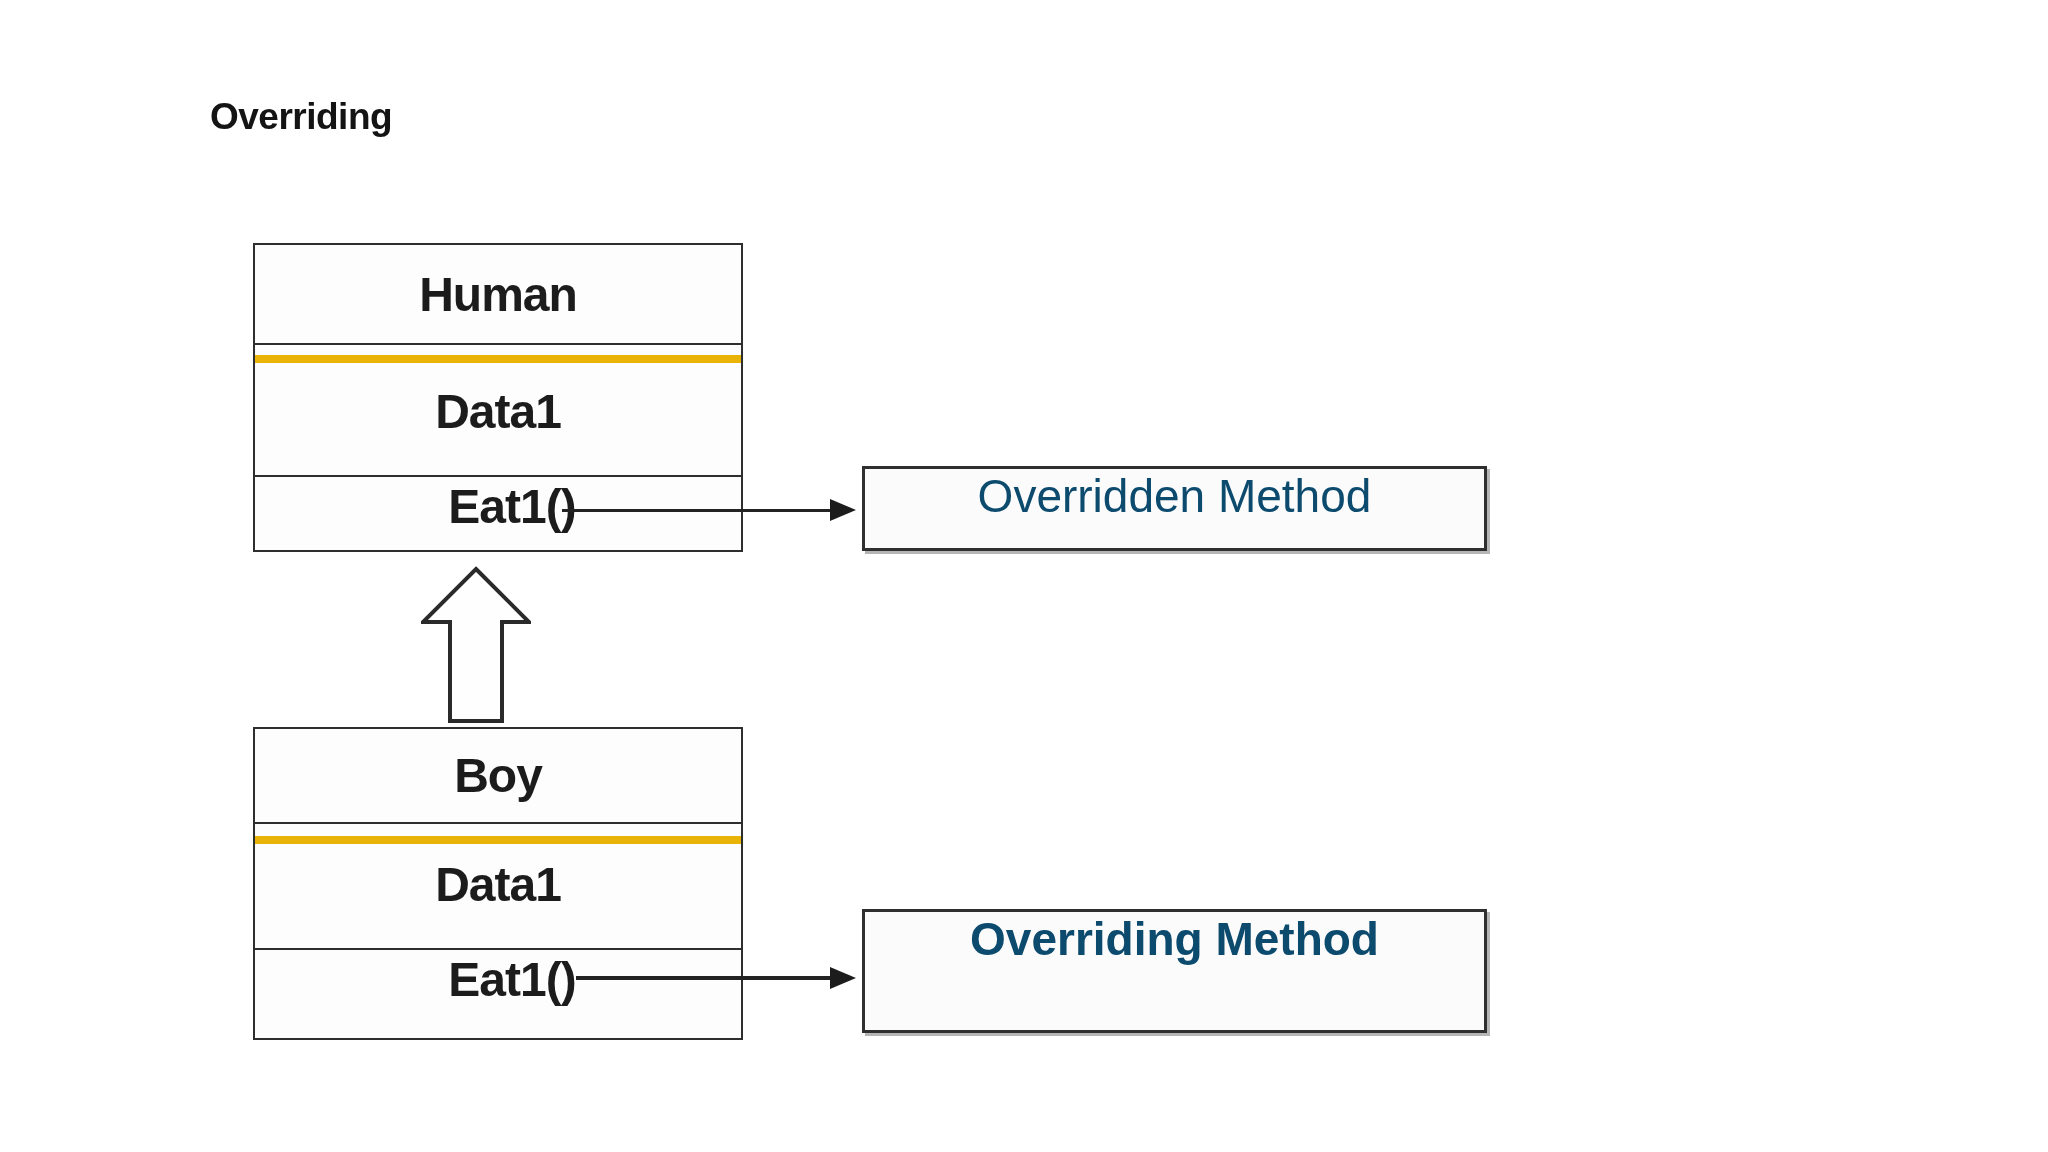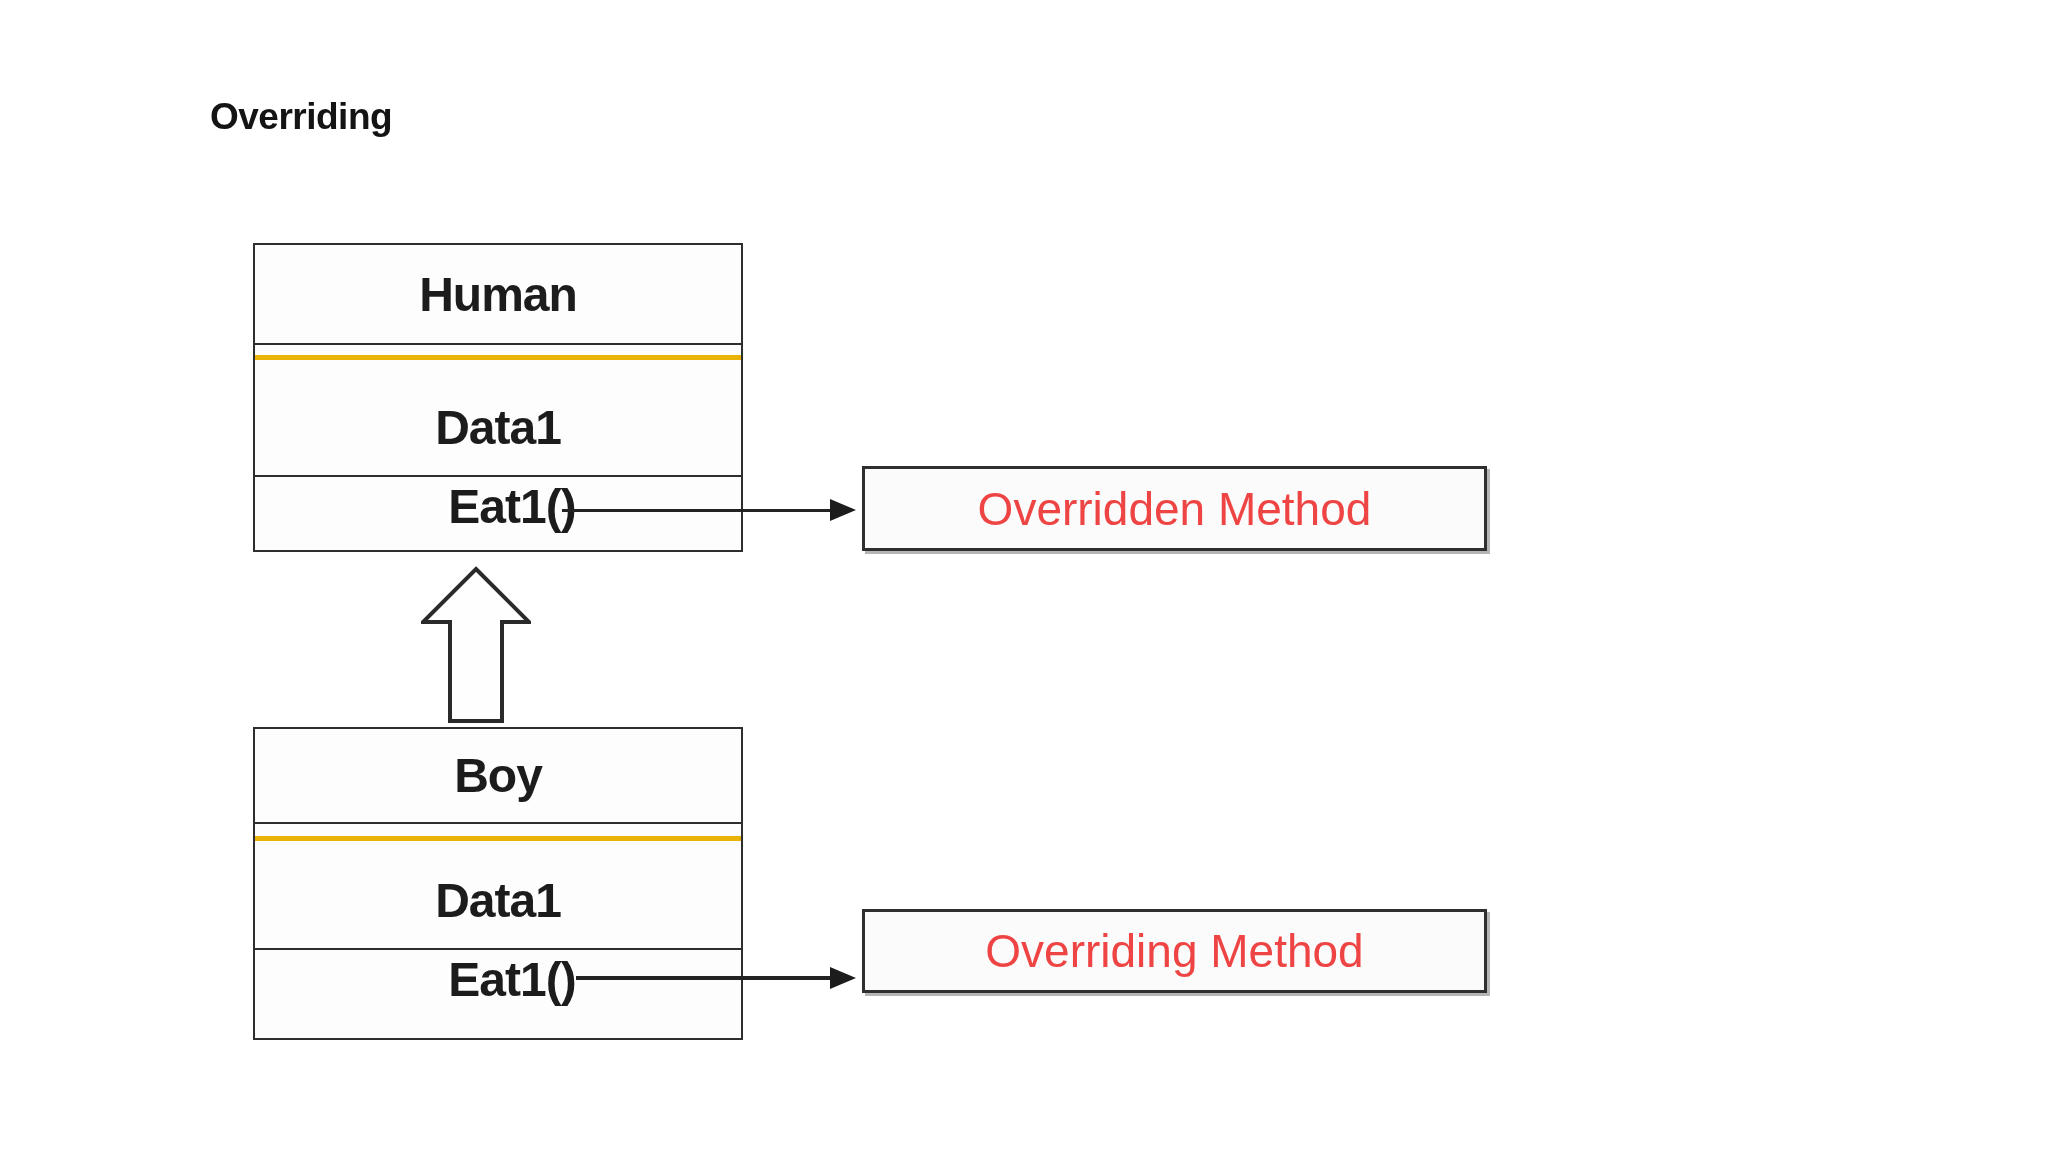--- a/index.html
+++ b/index.html
@@ -45,23 +45,23 @@
   }
   .class-header {
     align-items: center;
     border-bottom: 2px solid #2e2e2e;
   }
   .class-gap {
     box-sizing: border-box;
   }
   .class-field {
     align-items: flex-end;
-    border-top: 5px solid #eab308;
+    border-top: 8px solid #eab308;
     border-bottom: 2px solid #2e2e2e;
-    padding-bottom: 20px;
+    padding-bottom: 36px;
   }
   .class-method {
     flex: 1;
     align-items: flex-start;
     padding-top: 2px;
     padding-left: 28px;
   }
   #human-box { left: 253px; top: 243px; width: 490px; height: 309px; }
   #human-box .class-header { height: 100px; }
   #human-box .class-gap    { height: 10px; }
@@ -73,28 +73,28 @@
   #boy-box .class-field  { height: 114px; }
 
   
   .annotation-box {
     position: absolute;
     box-sizing: border-box;
     border: 3px solid #2f2f2f;
     background: #fbfbfb;
     box-shadow: 3px 3px 0 rgba(90, 90, 90, 0.45);
     display: flex;
-    align-items: center;
+    align-items: flex-start;
     justify-content: center;
     font-size: 46px;
     font-weight: 400;
-    color: #ef4444;
+    color: #0c4a6e;
   }
   #overridden-box { left: 862px; top: 466px; width: 625px; height: 85px; }
-  #overriding-box { left: 862px; top: 909px; width: 625px; height: 84px; }
+  #overriding-box { left: 862px; top: 909px; width: 625px; height: 124px; font-weight: bold; }
 
   
   .connector-line {
     position: absolute;
     background: #232323;
   }
   .connector-head {
     position: absolute;
     width: 0;
     height: 0;

